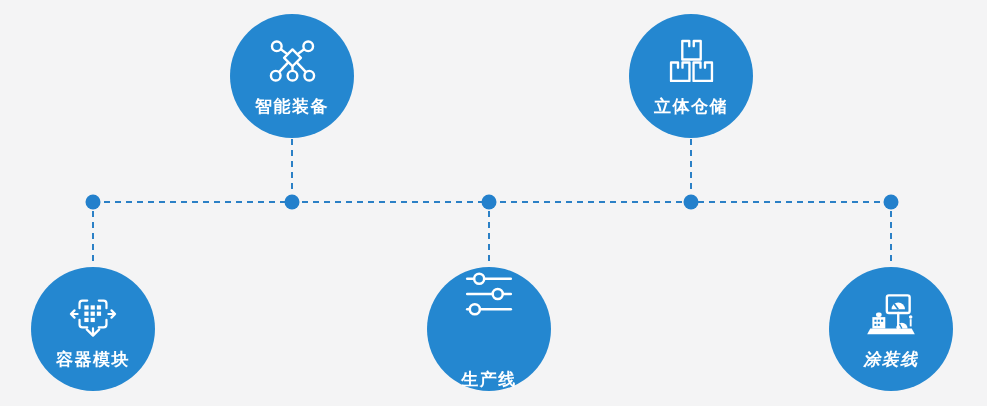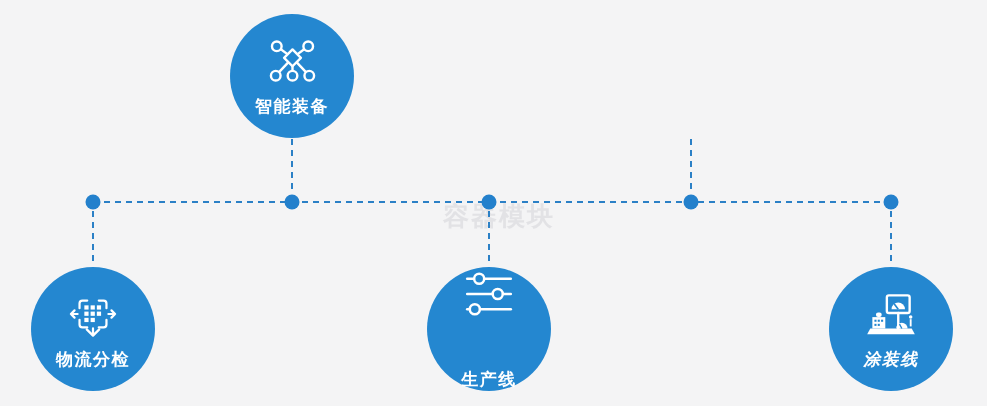--- a/index.html
+++ b/index.html
@@ -30,21 +30,20 @@
   .n-prod{left:427px;top:267px;justify-content:space-between;}
   .n-paint{left:829px;top:267px;font-style:italic;}
 
   .ic{stroke:#ffffff;fill:none;stroke-width:2.3;stroke-linecap:round;stroke-linejoin:round;}
 </style>
 </head>
 <body>
 
 <div class="stage">
 
-  <div class="watermark">容器模块</div>
 
   <svg class="connectors" width="987" height="406">
     <g stroke="#2b80c6" stroke-width="2" stroke-dasharray="6 5" fill="none">
       <path d="M 93 202 H 891"></path>
       <path d="M 292 139 V 193"></path>
       <path d="M 691 139 V 193"></path>
       <path d="M 93 211 V 266"></path>
       <path d="M 489 211 V 266"></path>
       <path d="M 891 211 V 266"></path>
     </g>
@@ -67,20 +66,32 @@
           <circle cx="37" cy="7" r="4.6" fill="#2487d0"></circle>
           <circle cx="6" cy="35" r="4.6" fill="#2487d0"></circle>
           <circle cx="38" cy="35" r="4.6" fill="#2487d0"></circle>
           <circle cx="22" cy="35" r="4.6" fill="#2487d0"></circle>
         </g>
       </svg>
     </span>
     <span class="label">智能装备</span>
   </div>
 
+  <div class="node n-store">
+    <span class="icon">
+      <svg width="45" height="45" viewBox="0 0 44 44">
+        <g class="ic" stroke-width="2.4">
+          <path d="M 19.8 2 L 13 2 L 13 20 L 31 20 L 31 2 L 24.2 2 M 19.8 2 V 7 M 24.2 2 V 7"></path>
+          <path d="M 8.8 23 L 2 23 L 2 41 L 20 41 L 20 23 L 13.2 23 M 8.8 23 V 28 M 13.2 23 V 28"></path>
+          <path d="M 30.8 23 L 24 23 L 24 41 L 42 41 L 42 23 L 35.2 23 M 30.8 23 V 28 M 35.2 23 V 28"></path>
+        </g>
+      </svg>
+    </span>
+    <span class="label">立体仓储</span>
+  </div>
 
   <div class="node n-sort">
     <span class="icon">
       <svg width="50" height="50" viewBox="0 0 52 52">
         <g class="ic" stroke-width="2.4">
           <path d="M 12 20 L 12 15 Q 12 12 15 12 L 20 12"></path>
           <path d="M 32 12 L 37 12 Q 40 12 40 15 L 40 20"></path>
           <path d="M 40 32 L 40 37 Q 40 40 37 40 L 32 40"></path>
           <path d="M 20 40 L 15 40 Q 12 40 12 37 L 12 32"></path>
           <path d="M 10 26 L 3 26 M 6.8 22.2 L 3 26 L 6.8 29.8"></path>
@@ -92,21 +103,21 @@
           <rect x="23.5" y="17" width="4.4" height="4.4"></rect>
           <rect x="30" y="17" width="4.4" height="4.4"></rect>
           <rect x="17" y="23.5" width="4.4" height="4.4"></rect>
           <rect x="23.5" y="23.5" width="4.4" height="4.4"></rect>
           <rect x="30" y="23.5" width="4.4" height="4.4"></rect>
           <rect x="17" y="30" width="4.4" height="4.4"></rect>
           <rect x="23.5" y="30" width="4.4" height="4.4"></rect>
         </g>
       </svg>
     </span>
-    <span class="label">物流分检</span>
+    <span class="label">容器模块</span>
   </div>
 
   <div class="node n-prod">
     <span class="icon">
       <svg width="48" height="44" viewBox="0 0 44 40">
         <g class="ic" stroke-width="2.6">
           <path d="M 2 6 H 42"></path>
           <path d="M 2 20 H 42"></path>
           <path d="M 2 34 H 42"></path>
           <circle cx="13" cy="6" r="4.6" fill="#2487d0"></circle>

